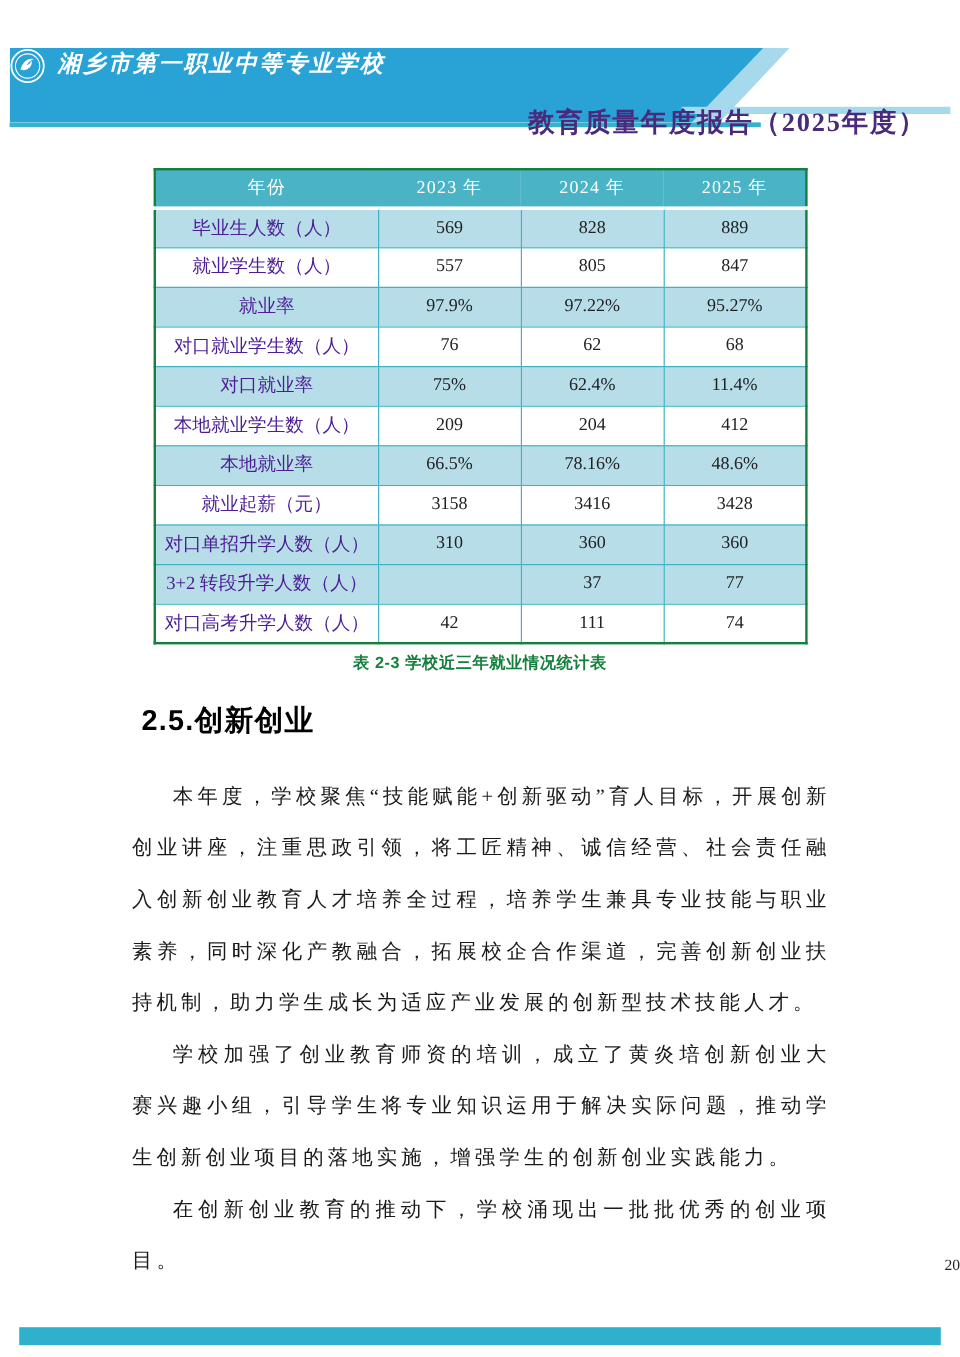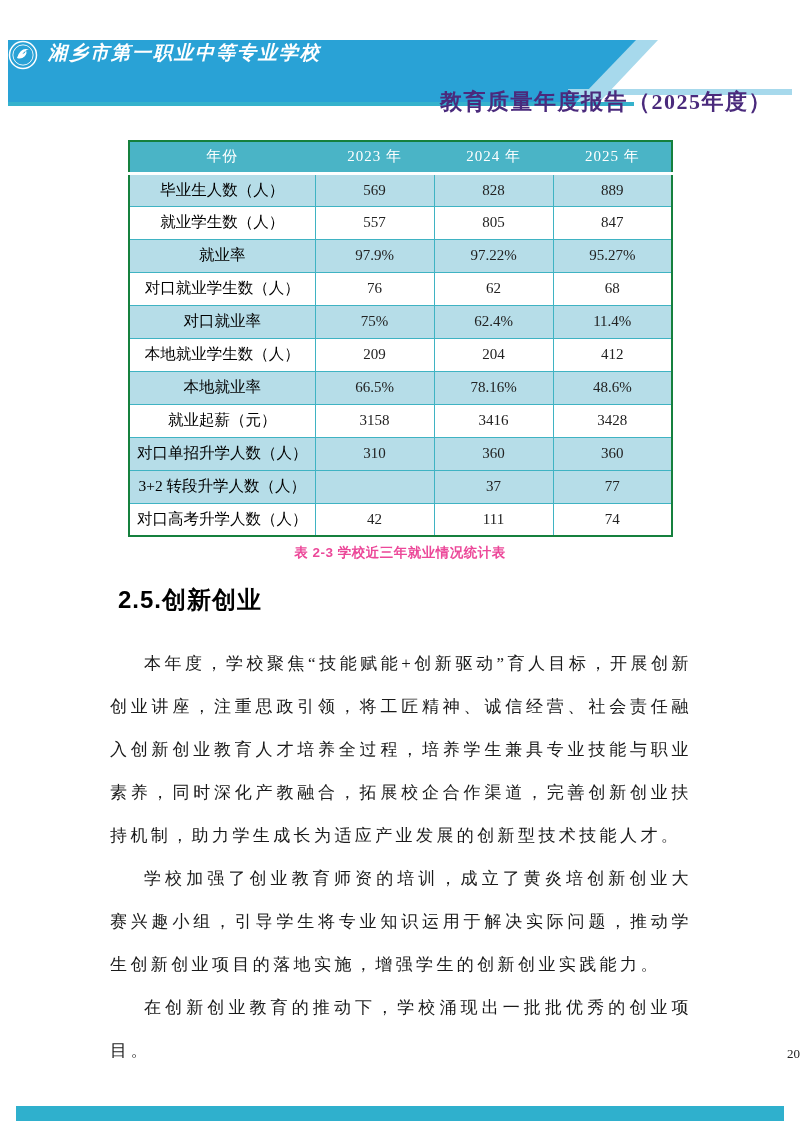--- a/index.html
+++ b/index.html
@@ -75,33 +75,33 @@
   }
   .emp-table thead th {
     background: #4ab4c6;
     color: #ffffff;
     font-size: 15px;
     height: 32px;
     border-color: #4ab4c6;
     border-bottom: 3px solid #ffffff;
     letter-spacing: 1px;
   }
-  .emp-table tbody th { font-size: 15.5px; color: #000000; }
+  .emp-table tbody th { font-size: 15.5px; color: #4c1d95; }
   .emp-table tbody td { font-size: 15px; color: #222; }
   .emp-table tbody tr { height: 33px; background: #ffffff; }
   .emp-table tbody tr.shaded { background: #b6dde8; }
 
   .table-caption {
     position: absolute; left: 128px; top: 544px;
     width: 544px;
     text-align: center;
     font-family: "Liberation Sans", sans-serif;
     font-weight: bold;
     font-size: 13.5px;
-    color: #ec4899;
+    color: #15803d;
     letter-spacing: 0.5px;
   }
 
   
   .section-heading {
     position: absolute; left: 118px; top: 584px;
     font-family: "Liberation Sans", sans-serif;
     font-weight: bold;
     font-size: 24px;
     color: #000;

